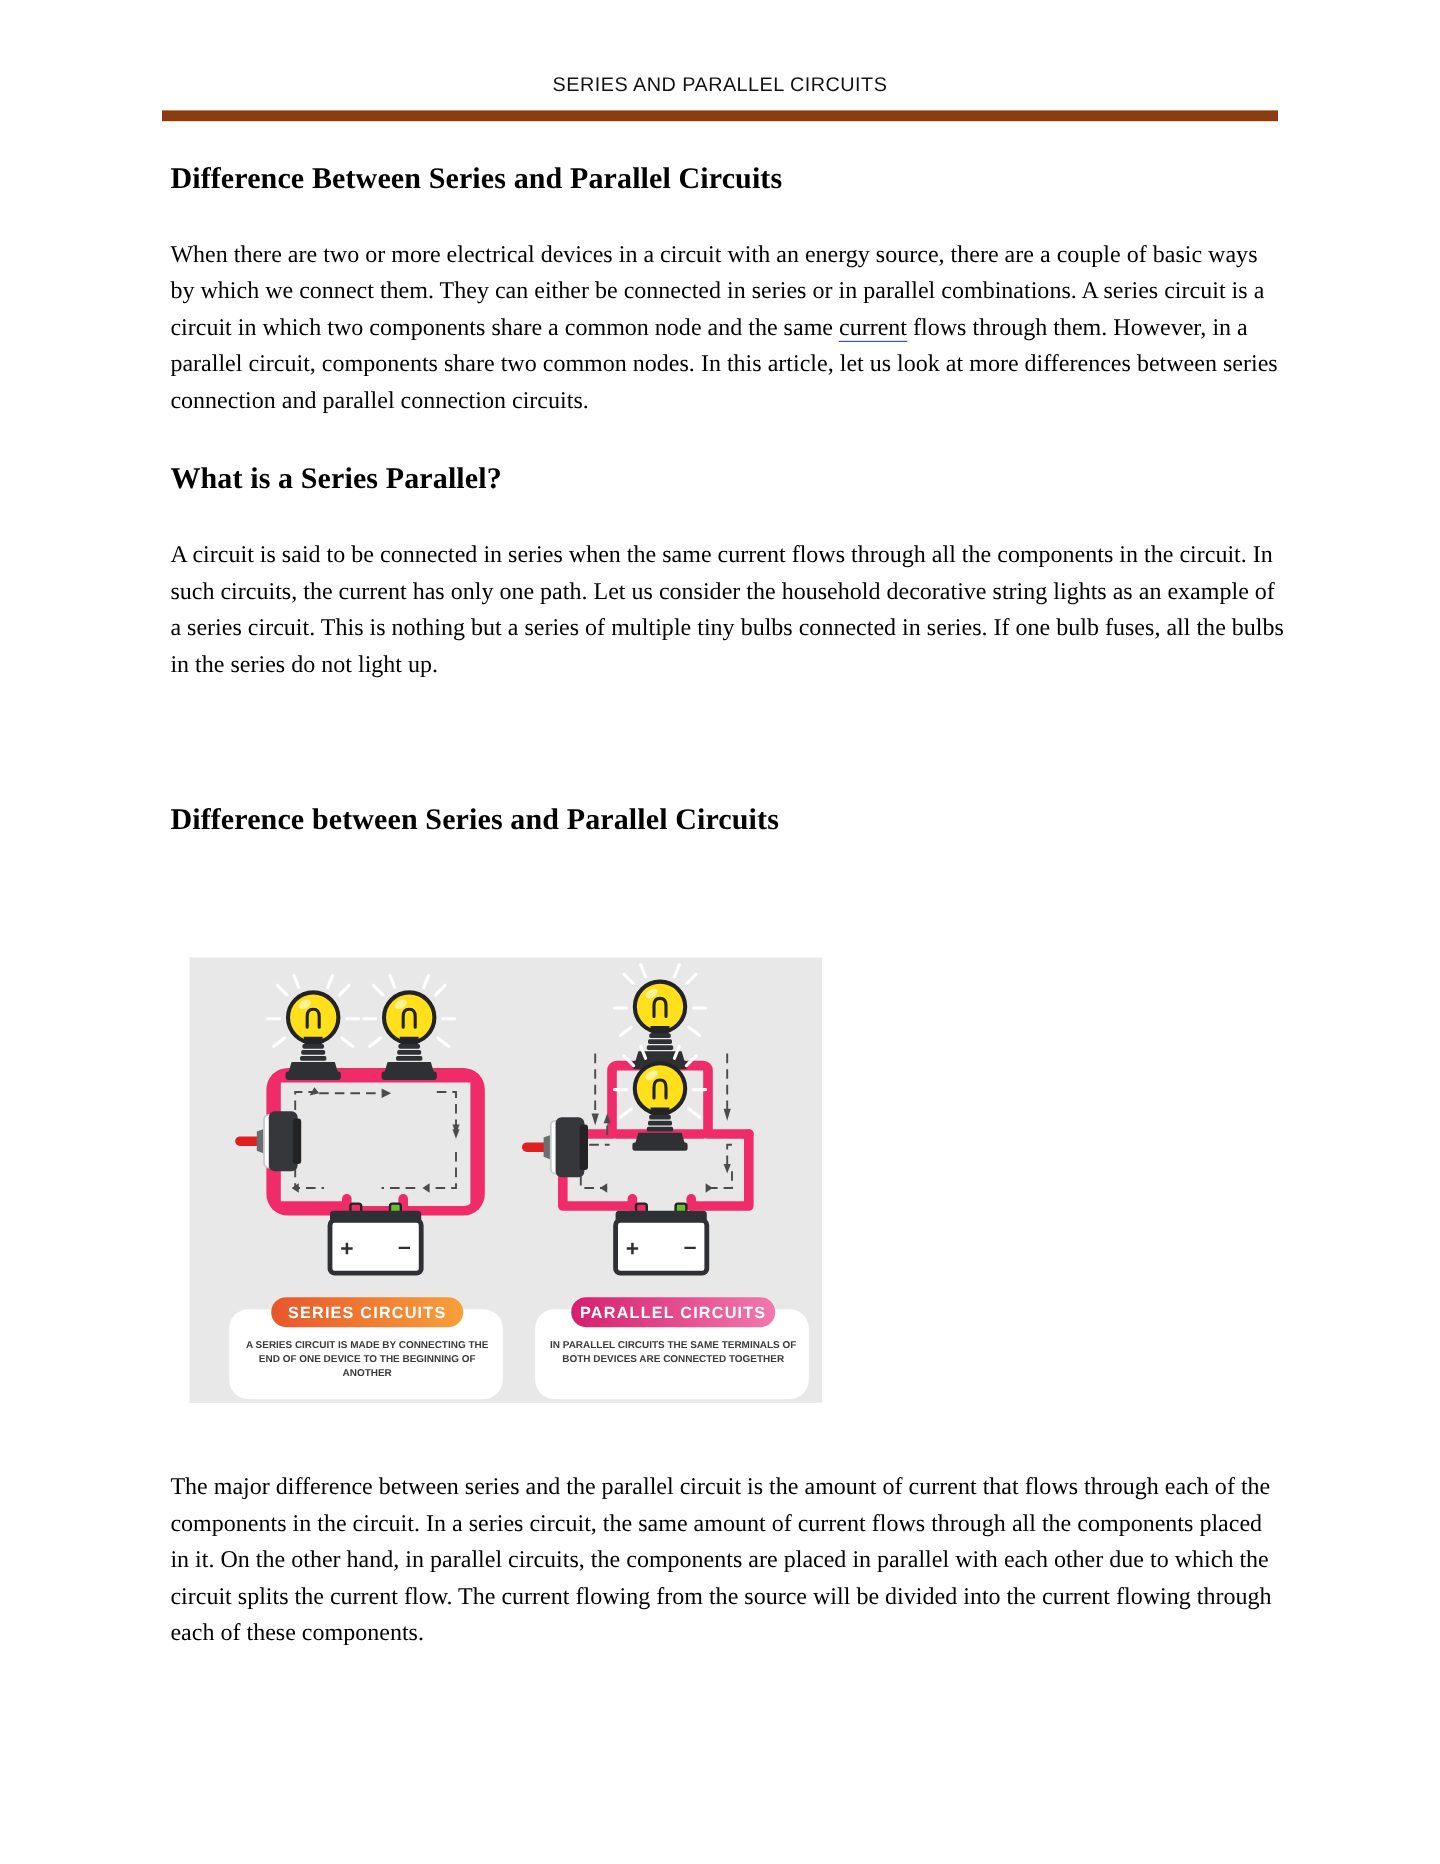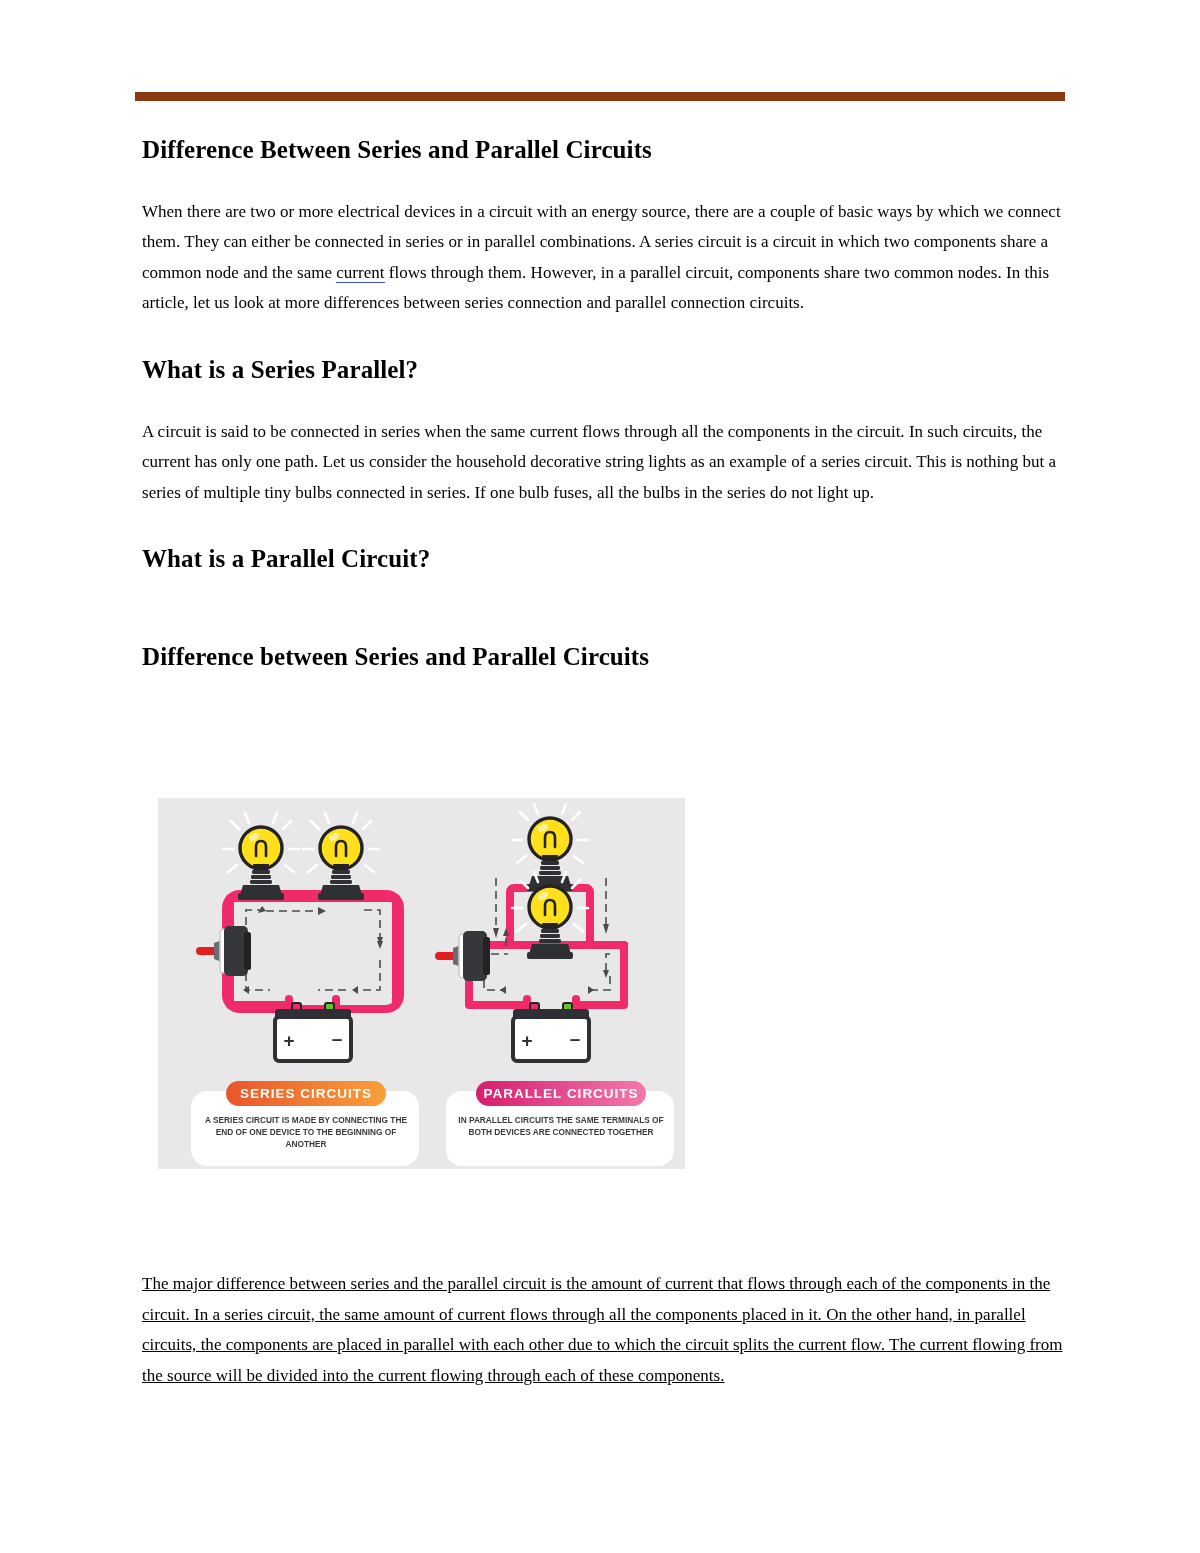--- a/index.html
+++ b/index.html
@@ -64,21 +64,21 @@
     font-weight: bold;
     margin: 0;
     padding: 0;
     line-height: 1.35;
     letter-spacing: 0.1px;
     color: #000;
   }
 
   p.body-text {
     font-family: "Liberation Serif", "DejaVu Serif", serif;
-    font-size: 17px;
+    font-size: 20px;
     line-height: 30.5px;
     margin: 0;
     padding: 0;
     text-align: left;
     color: #000;
     letter-spacing: 0.01px;
   }
   .gap-m { height: 30px; }
   .gap-l { height: 34px; }
 
@@ -100,51 +100,52 @@
     position: relative;
     width: 100%;
     height: 100%;
   }
   .circuit-svg { display:block; width: 527px; height: 371px; }
 
   
   .closing {
     position: absolute;
     left: 142px;
-    top: 1269px;
+    top: 1224px;
     width: 930px;
-    text-decoration: underline;
   }
 </style>
 </head>
 <body>
 
 <div class="page">
 
+  <div class="doc-header">
+    <div class="doc-header-text">SERIES AND PARALLEL CIRCUITS</div>
+  </div>
   <div class="header-rule"></div>
 
   <div class="content">
 
     <h2 class="section-heading">Difference Between Series and Parallel Circuits</h2>
 
     <div class="gap-m"></div>
 
     <p class="body-text"><span>When there are two or more electrical devices in a circuit with an energy source, there are a couple of basic ways by which we connect them. They can either be connected in series or in parallel combinations. A series circuit is a circuit in which two components share a common node and the same </span><span class="link-underline">current</span><span> flows through them. However, in a parallel circuit, components share two common nodes. In this article, let us look at more differences between series connection and parallel connection circuits.</span></p>
 
     <div class="gap-l"></div>
 
     <h2 class="section-heading">What is a Series Parallel?</h2>
 
     <div class="gap-m"></div>
 
     <p class="body-text">A circuit is said to be connected in series when the same current flows through all the components in the circuit. In such circuits, the current has only one path. Let us consider the household decorative string lights as an example of a series circuit. This is nothing but a series of multiple tiny bulbs connected in series. If one bulb fuses, all the bulbs in the series do not light up.</p>
 
     <div class="gap-l"></div>
 
-    <h2 class="section-heading">What is a Parallel Circuit?</h2>
 
     <div class="gap-m"></div>
 
 
     <div class="gap-l"></div>
 
     <h2 class="section-heading">Difference between Series and Parallel Circuits</h2>
   </div>
 
   <div class="figure-wrap">

